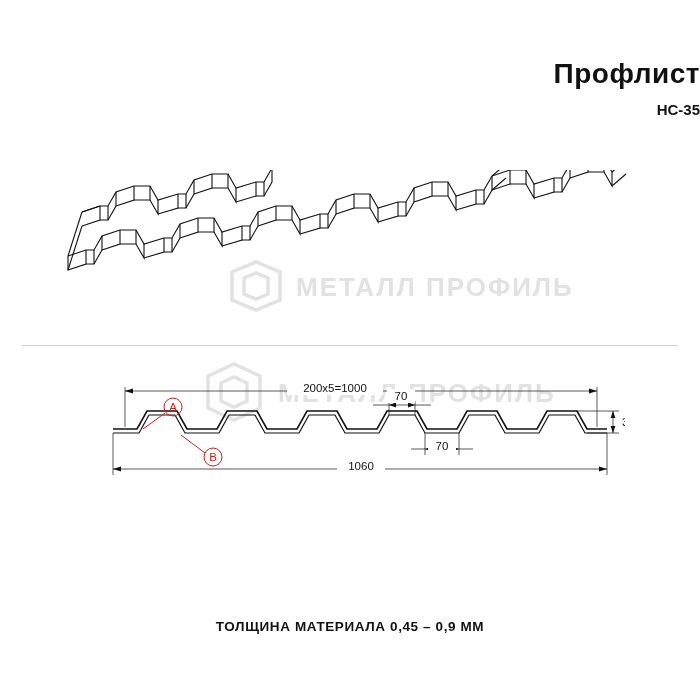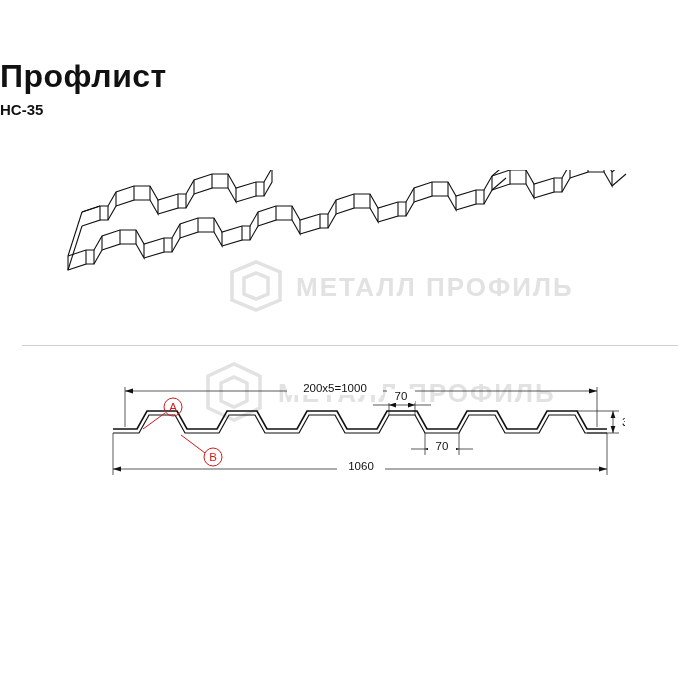--- a/index.html
+++ b/index.html
@@ -20,32 +20,32 @@
     left: 0;
     top: 0;
     width: 700px;
     height: 700px;
   }
   .title {
     position: absolute;
     top: 58px;
     left: 0;
     width: 700px;
-    text-align: left;
-    font-size: 32px;
+    text-align: right;
+    font-size: 28px;
     font-weight: bold;
     letter-spacing: 0.5px;
     color: #111111;
   }
   .subtitle {
     position: absolute;
     top: 101px;
     left: 0;
     width: 700px;
-    text-align: left;
+    text-align: right;
     font-size: 15px;
     font-weight: bold;
     color: #111111;
   }
   .footer-note {
     position: absolute;
     top: 619px;
     left: 0;
     width: 700px;
     text-align: center;
@@ -302,14 +302,15 @@
 
       <g stroke="#d51a1a" stroke-width="1" fill="none">
         <circle cx="118" cy="90" r="9"></circle>
         <path d="M110,86 L86,68"></path>
       </g>
       <text class="callout-text" x="118" y="94" text-anchor="middle">B</text>
 
     </svg>
   </div>
 
+  <div class="footer-note">ТОЛЩИНА МАТЕРИАЛА 0,45 – 0,9 ММ</div>
 
 </div>
 
 </body></html>

